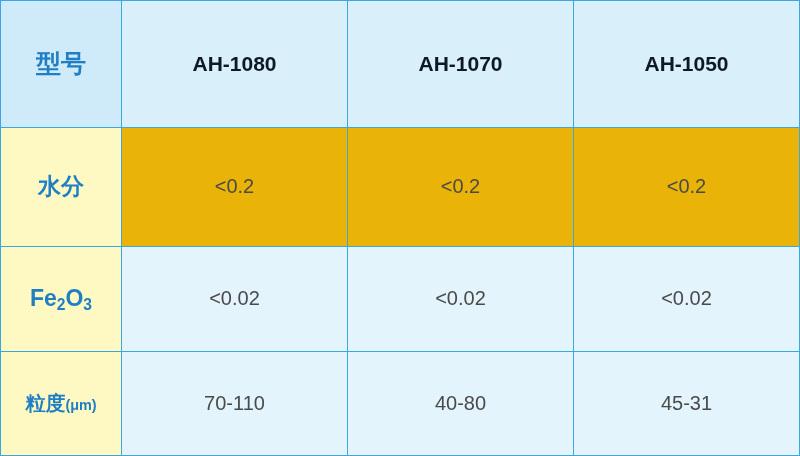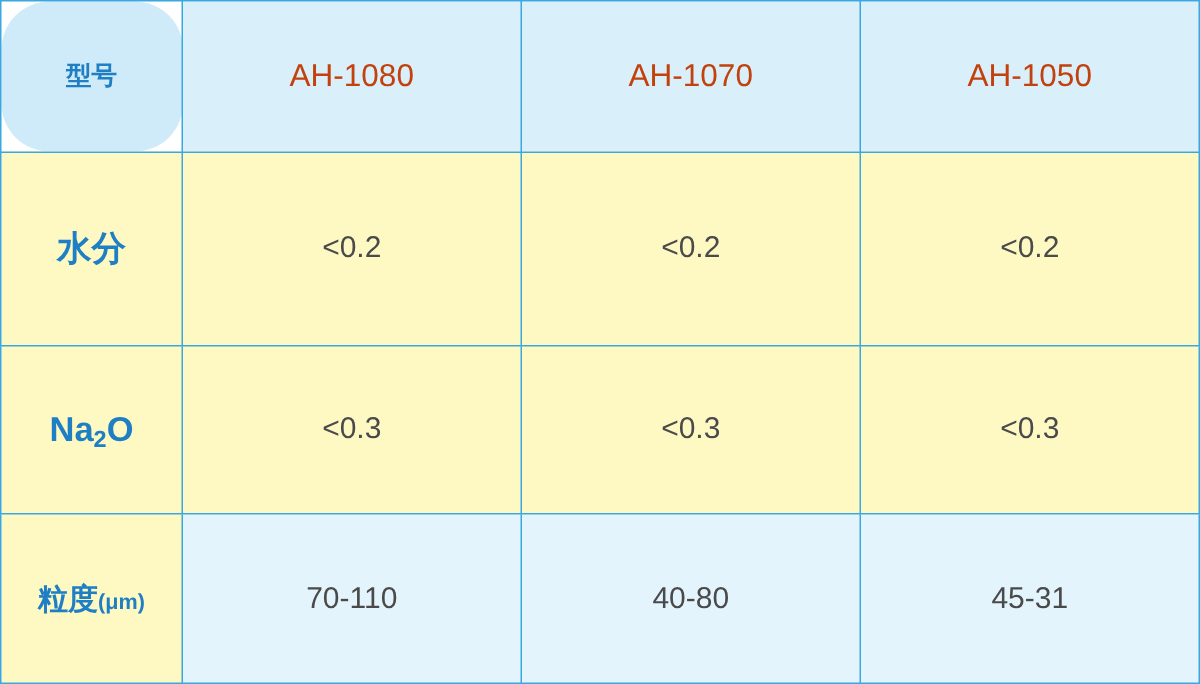--- a/index.html
+++ b/index.html
@@ -23,44 +23,43 @@
     border: 1px solid #3aa8e0;
     text-align: center;
     vertical-align: middle;
     padding: 0;
   }
   
   .hdr-label {
     background: #cfeaf8;
     color: #1f7fc4;
     font-weight: bold;
-    font-size: 17px;
+    font-size: 25px;
     width: 120px;
-    border-radius: 32px;
   }
   .hdr-model {
     background: #d9effa;
-    color: #c2410c;
-    font-weight: normal;
+    color: #0f172a;
+    font-weight: bold;
     font-size: 21px;
   }
   
   .row-label {
     background: #fef9c3;
     color: #1f7fc4;
     font-weight: bold;
     font-size: 23px;
     width: 120px;
     white-space: nowrap;
   }
   .row-label.small {
     font-size: 20px;
   }
   .cell-value {
-    background: #fef9c3;
+    background: #eab308;
     color: #4a4a4a;
     font-size: 20px;
   }
   .cell-value.alt {
     background: #e3f4fc;
   }
   sub {
     font-size: 0.68em;
     vertical-align: baseline;
     position: relative;
@@ -84,27 +83,27 @@
 
     <tr>
       <td class="row-label"><span>水分</span></td>
       <td class="cell-value">&lt;0.2</td>
       <td class="cell-value">&lt;0.2</td>
       <td class="cell-value">&lt;0.2</td>
     </tr>
 
 
 
+    <tr>
+      <td class="row-label"><span>Fe</span><sub>2</sub><span>O</span><sub>3</sub></td>
+      <td class="cell-value alt">&lt;0.02</td>
+      <td class="cell-value alt">&lt;0.02</td>
+      <td class="cell-value alt">&lt;0.02</td>
+    </tr>
 
-    <tr>
-      <td class="row-label"><span>Na</span><sub>2</sub><span>O</span></td>
-      <td class="cell-value">&lt;0.3</td>
-      <td class="cell-value">&lt;0.3</td>
-      <td class="cell-value">&lt;0.3</td>
-    </tr>
 
     <tr>
       <td class="row-label small"><span>粒度</span><span class="unit">(μm)</span></td>
       <td class="cell-value alt">70-110</td>
       <td class="cell-value alt">40-80</td>
       <td class="cell-value alt">45-31</td>
     </tr>
 
   </tbody>
 </table>

